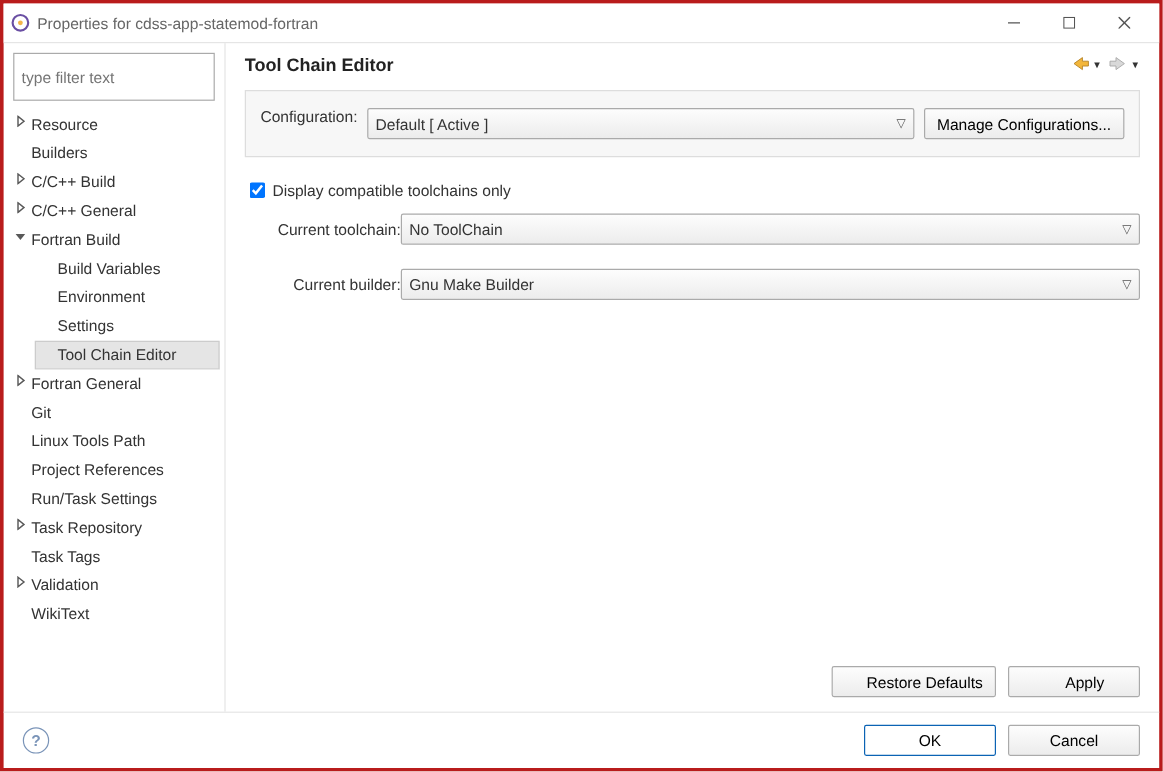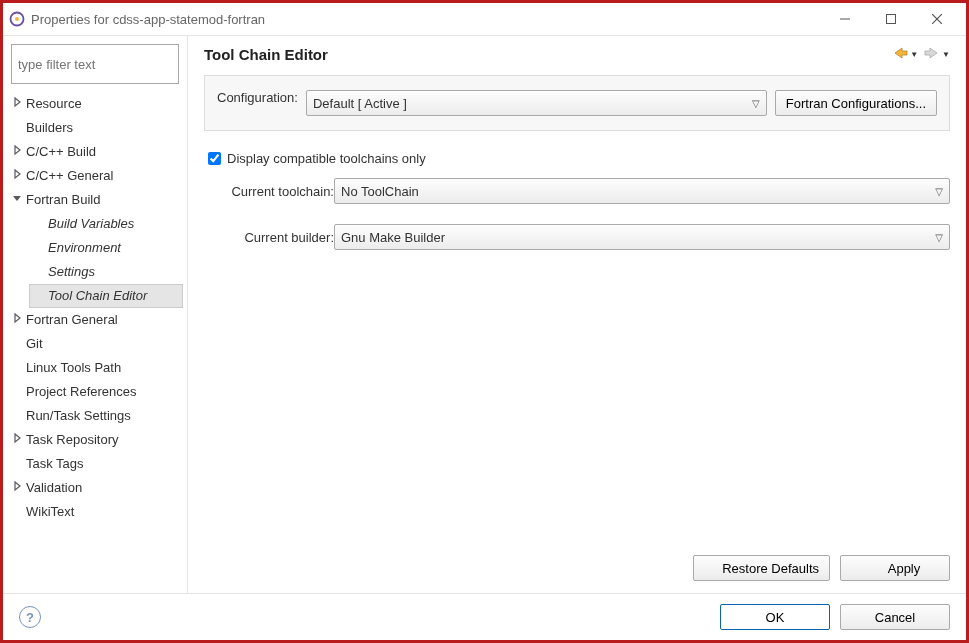--- a/index.html
+++ b/index.html
@@ -13,21 +13,21 @@
   .body { flex: 1; display: flex; min-height: 0; border-top: 1px solid #e5e5e5; }
   .sidebar { width: 185px; border-right: 1px solid #e5e5e5; padding: 8px 4px; overflow-y: auto; }
   .filter-wrap { margin: 0 4px 8px 4px; }
   .filter-input { width: 100%; height: 40px; padding: 2px 6px; border: 1px solid #aaa; font-family: inherit; font-size: 13px; color: #888; }
   .tree { list-style: none; margin: 0; padding: 0; }
   .tree li { line-height: 22px; white-space: nowrap; }
   .tree .row { display: flex; align-items: center; cursor: pointer; padding: 0 2px; background: #fff; border: 1px solid transparent; }
   .tree .row.selected { background: #e5e5e5; border: 1px solid #ccc; }
   .twisty { width: 14px; display: inline-block; text-align: center; color: #595959; font-size: 10px; }
   .twisty.leaf { visibility: hidden; }
-  .tree ul { list-style: none; margin: 0; padding: 0 0 0 22px; font-style: italic; }
+  .tree ul { list-style: none; margin: 0; padding: 0 0 0 22px; }
   .label { padding: 0 2px; }
   .main { flex: 1; display: flex; flex-direction: column; padding: 10px 16px 0 16px; min-width: 0; }
   .main-header { display: flex; align-items: center; margin-bottom: 12px; }
   .page-title { font-weight: 600; font-size: 15px; color: #222; flex: 1; }
   .nav-icons { display: flex; align-items: center; gap: 0; }
   .nav-grp { display: flex; align-items: center; margin-left: 6px; }
   .arrow-svg { width: 16px; height: 14px; }
   .small-tri { font-size: 8px; color: #333; margin-left: 2px; cursor: pointer; }
   .config-panel { border: 1px solid #ddd; background: #f7f7f7; padding: 14px 12px; display: flex; gap: 8px; }
   .cfg-label { white-space: nowrap; }
@@ -236,21 +236,21 @@
           </span>
         </div>
       </div>
 
       <div class="config-panel">
         <span class="cfg-label">Configuration:</span>
         <div class="select">
           <span>Default  [ Active ]</span>
           <span class="chev">▽</span>
         </div>
-        <button class="btn">Fortran Configurations...</button>
+        <button class="btn">Manage Configurations...</button>
       </div>
 
       <div class="form-area">
         <div class="check-row">
           <input type="checkbox" id="compat" checked="" style="">
           <label for="compat">Display compatible toolchains only</label>
         </div>
 
         <div class="form-row">
           <span class="form-label">Current toolchain:</span>

